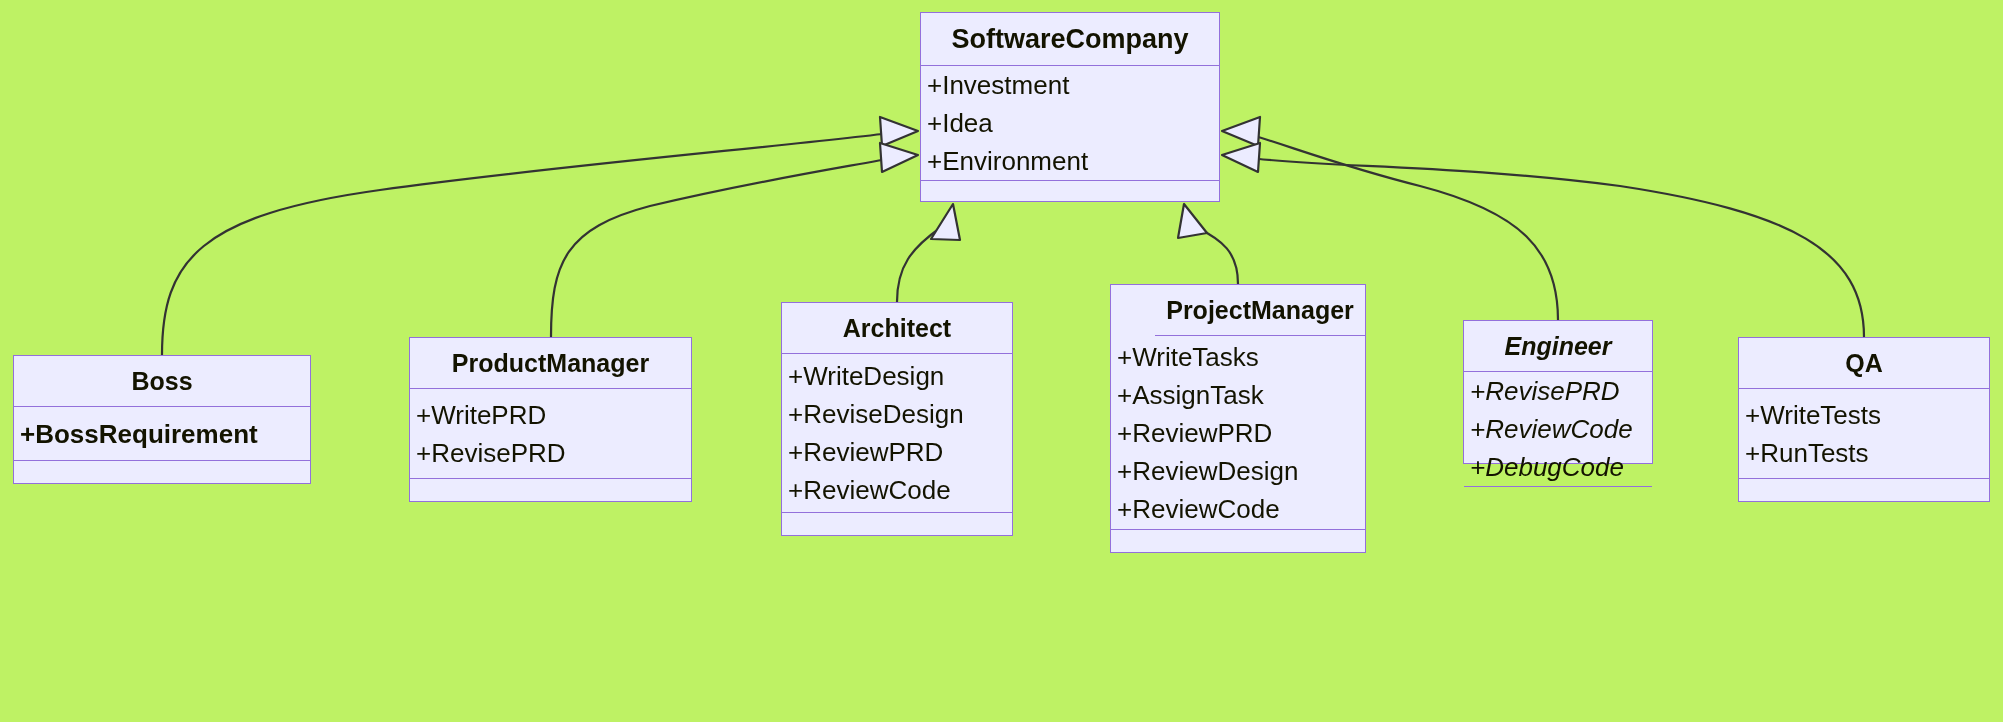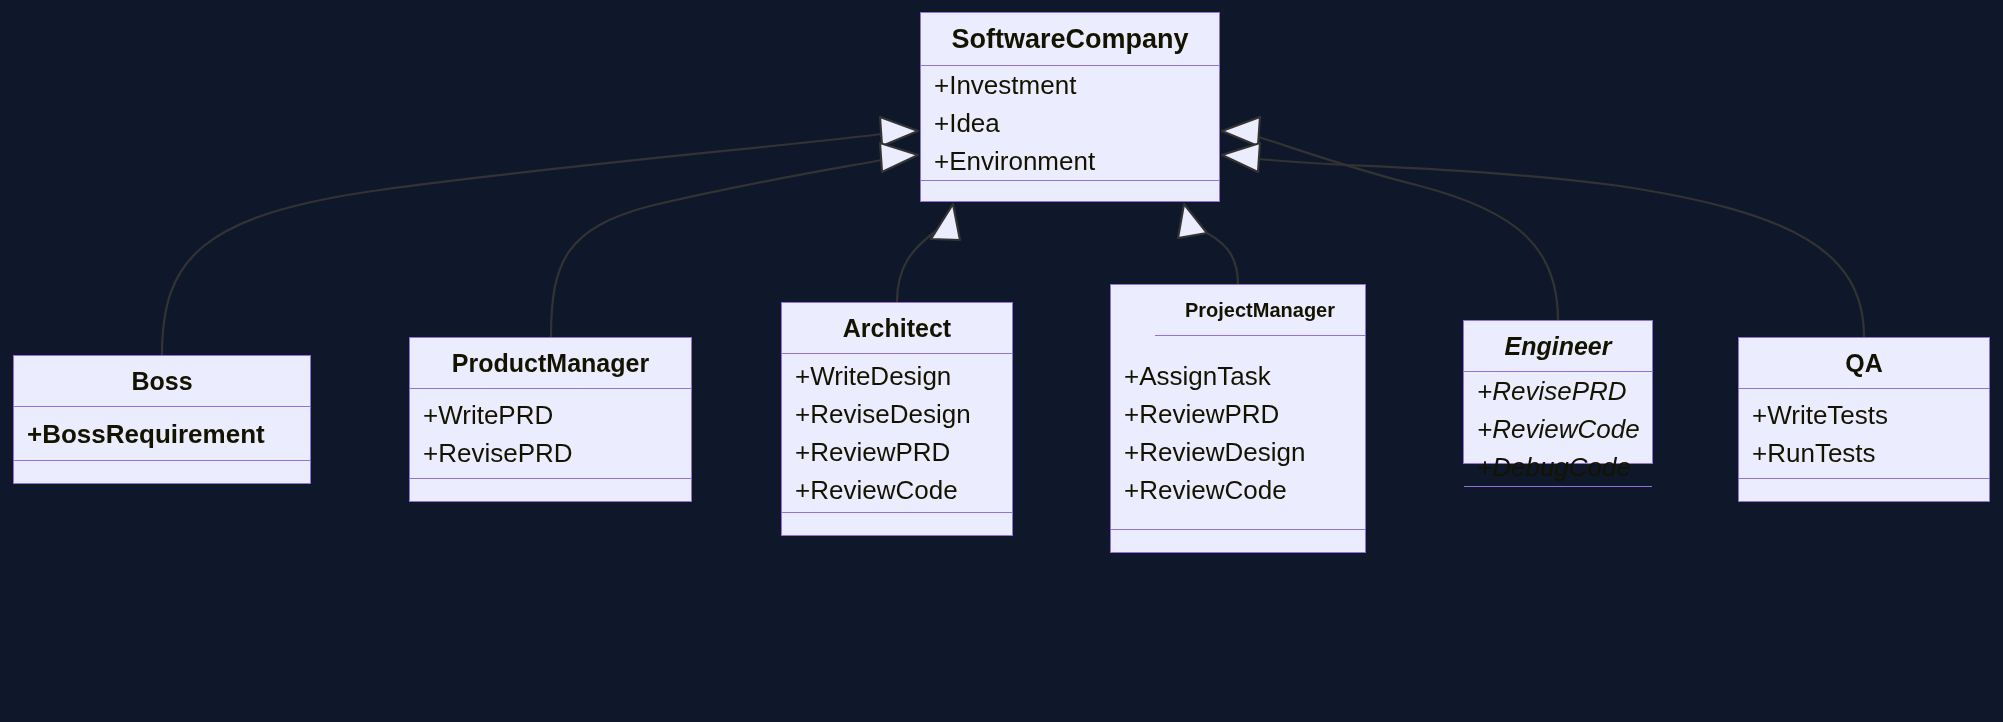--- a/index.html
+++ b/index.html
@@ -10,21 +10,21 @@
   body {
     font-family: "Liberation Sans", sans-serif;
     width: 2003px;
     height: 722px;
     overflow: hidden;
   }
   #diagram-root {
     position: relative;
     width: 2003px;
     height: 722px;
-    background: #0f172a;
+    background: #bef264;
   }
   #edge-layer {
     position: absolute;
     left: 0;
     top: 0;
     width: 2003px;
     height: 722px;
   }
   .uml-class {
     position: absolute;
@@ -44,21 +44,21 @@
     align-items: center;
     justify-content: center;
     white-space: nowrap;
   }
   .class-members {
     flex: 1 1 auto;
     border-bottom: 1.6px solid #9370db;
     display: flex;
     flex-direction: column;
     justify-content: center;
-    padding-left: 13px;
+    padding-left: 6px;
     padding-right: 13px;
   }
   .member-row {
     color: #131300;
     white-space: nowrap;
     line-height: 1.0;
   }
   .class-methods {
     flex: 0 0 auto;
   }
@@ -118,22 +118,23 @@
       <div class="class-title" style="height: 50px; flex: 0 0 50px; font-size: 25px;">Architect</div>
       <div class="class-members" style="font-size: 26px;">
         <div class="member-row" style="padding: 6px 0px;">+WriteDesign</div>
         <div class="member-row" style="padding: 6px 0px;">+ReviseDesign</div>
         <div class="member-row" style="padding: 6px 0px;">+ReviewPRD</div>
         <div class="member-row" style="padding: 6px 0px;">+ReviewCode</div>
       </div>
       <div class="class-methods" style="height: 22px; flex: 0 0 22px;"></div>
     </div>
     <div class="uml-class" style="left: 1110px; top: 284px; width: 256px; height: 269px;">
-      <div class="class-title" style="height: 50px; flex: 0 0 50px; font-size: 20px; margin-left: 44px;">ProjectManager</div>
+      <div class="class-title" style="height: 50px; flex: 0 0 50px; font-size: 25px; margin-left: 44px;">ProjectManager</div>
       <div class="class-members" style="font-size: 26px;">
+        <div class="member-row" style="padding: 6px 0px;">+WriteTasks</div>
         <div class="member-row" style="padding: 6px 0px;">+AssignTask</div>
         <div class="member-row" style="padding: 6px 0px;">+ReviewPRD</div>
         <div class="member-row" style="padding: 6px 0px;">+ReviewDesign</div>
         <div class="member-row" style="padding: 6px 0px;">+ReviewCode</div>
       </div>
       <div class="class-methods" style="height: 22px; flex: 0 0 22px;"></div>
     </div>
     <div class="uml-class" style="left: 1463px; top: 320px; width: 190px; height: 144px; font-style: italic;">
       <div class="class-title" style="height: 50px; flex: 0 0 50px; font-size: 25px;">Engineer</div>
       <div class="class-members" style="font-size: 26px;">

